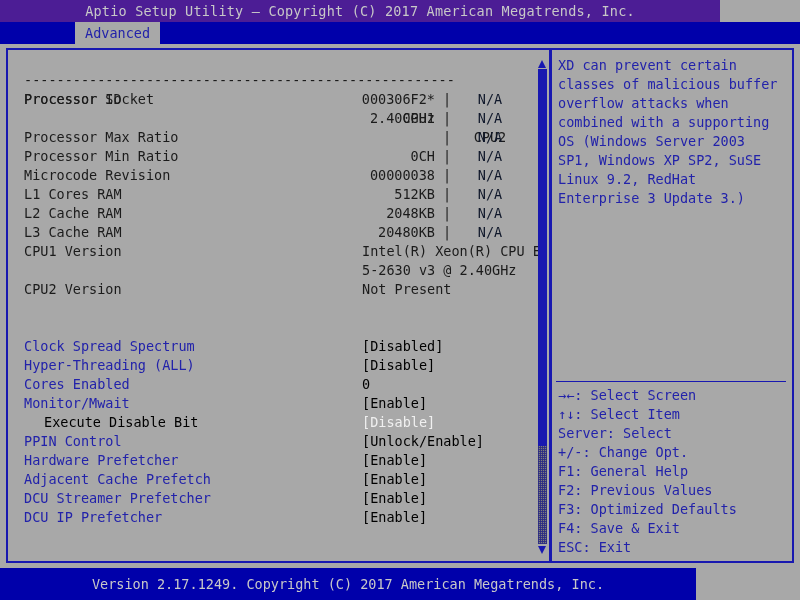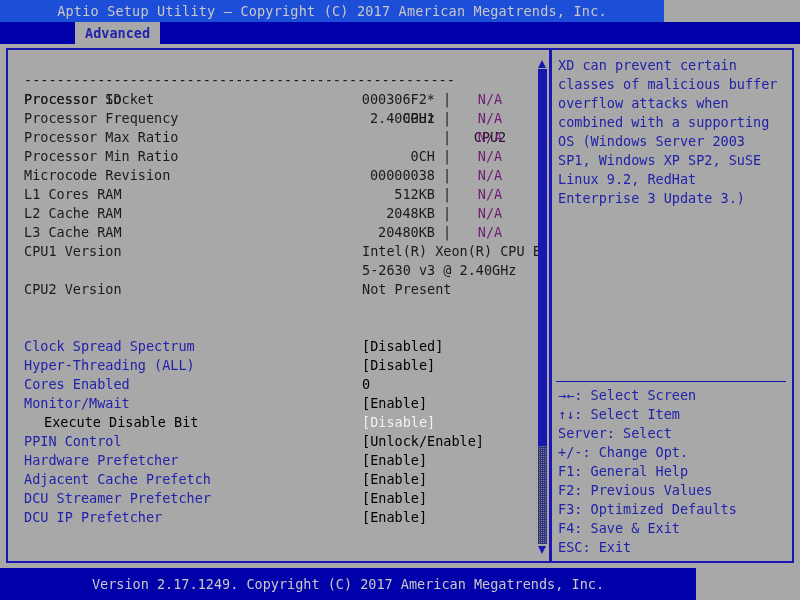--- a/index.html
+++ b/index.html
@@ -16,22 +16,22 @@
     font-size: 13.5px;
     line-height: 19px;
     overflow: hidden;
     -webkit-font-smoothing: none;
   }
 
   
   #titlebar {
     position: absolute;
     left: 0; top: 0;
-    width: 664px; height: 22px;
-    background: #1d4ed8;
+    width: 720px; height: 22px;
+    background: #4c1d95;
     color: #c8c8c8;
     text-align: center;
     line-height: 22px;
     letter-spacing: 0.2px;
     white-space: pre;
   }
 
   
   #tabstrip {
     position: absolute;
@@ -39,21 +39,20 @@
     width: 800px; height: 22px;
     background: #0000aa;
   }
   .tab {
     position: absolute;
     top: 0;
     height: 22px;
     line-height: 22px;
     padding: 0 10px;
     white-space: pre;
-    font-weight: bold;
   }
   .tab.active {
     left: 75px;
     background: #a8a8a8;
     color: #2222aa;
   }
 
   
   #frame {
     position: absolute;
@@ -102,21 +101,21 @@
   .pipe {
     position: absolute;
     left: 433px;
     color: #1b1b1b;
   }
   .v2 {
     position: absolute;
     left: 450px;
     width: 60px;
     text-align: center;
-    color: #701a75;
+    color: #0f172a;
   }
   .v2.hdr { color: #1b1b1b; }
 
   .oval {
     position: absolute;
     left: 352px;
     color: #000000;
   }
   .oval.sel { color: #f0f0f0; }
 
@@ -226,21 +225,21 @@
     <div class="row">
       <span class="dashline">-----------------------------------------------------</span>
     </div>
     <div class="row">
       <span class="lbl">Processor Socket</span>
       <span class="v1">CPU1</span>
       <span class="v2 hdr">CPU2</span>
     </div>
     <div id="info-rows">
         <div class="row"><span class="lbl">Processor ID</span><span class="v1">000306F2*</span><span class="pipe">|</span><span class="v2">N/A</span></div>
-        <div class="row"><span class="lbl">Processor Frequency</span><span class="v1">2.400GHz</span><span class="pipe">|</span><span class="v2">N/A</span></div>
+        <div class="row"><span class="v1">2.400GHz</span><span class="pipe">|</span><span class="v2">N/A</span></div>
         <div class="row"><span class="lbl">Processor Max Ratio</span><span class="pipe">|</span><span class="v2">N/A</span></div>
         <div class="row"><span class="lbl">Processor Min Ratio</span><span class="v1">0CH</span><span class="pipe">|</span><span class="v2">N/A</span></div>
         <div class="row"><span class="lbl">Microcode Revision</span><span class="v1">00000038</span><span class="pipe">|</span><span class="v2">N/A</span></div>
         <div class="row"><span class="lbl">L1 Cores RAM</span><span class="v1">512KB</span><span class="pipe">|</span><span class="v2">N/A</span></div>
         <div class="row"><span class="lbl">L2 Cache RAM</span><span class="v1">2048KB</span><span class="pipe">|</span><span class="v2">N/A</span></div>
         <div class="row"><span class="lbl">L3 Cache RAM</span><span class="v1">20480KB</span><span class="pipe">|</span><span class="v2">N/A</span></div>
       </div>
     <div id="version-rows">
         <div class="row"><span class="lbl">CPU1 Version</span><span class="v1 left">Intel(R) Xeon(R) CPU E</span></div>
         <div class="row"><span class="lbl"></span><span class="v1 left">5-2630 v3 @ 2.40GHz</span></div>

